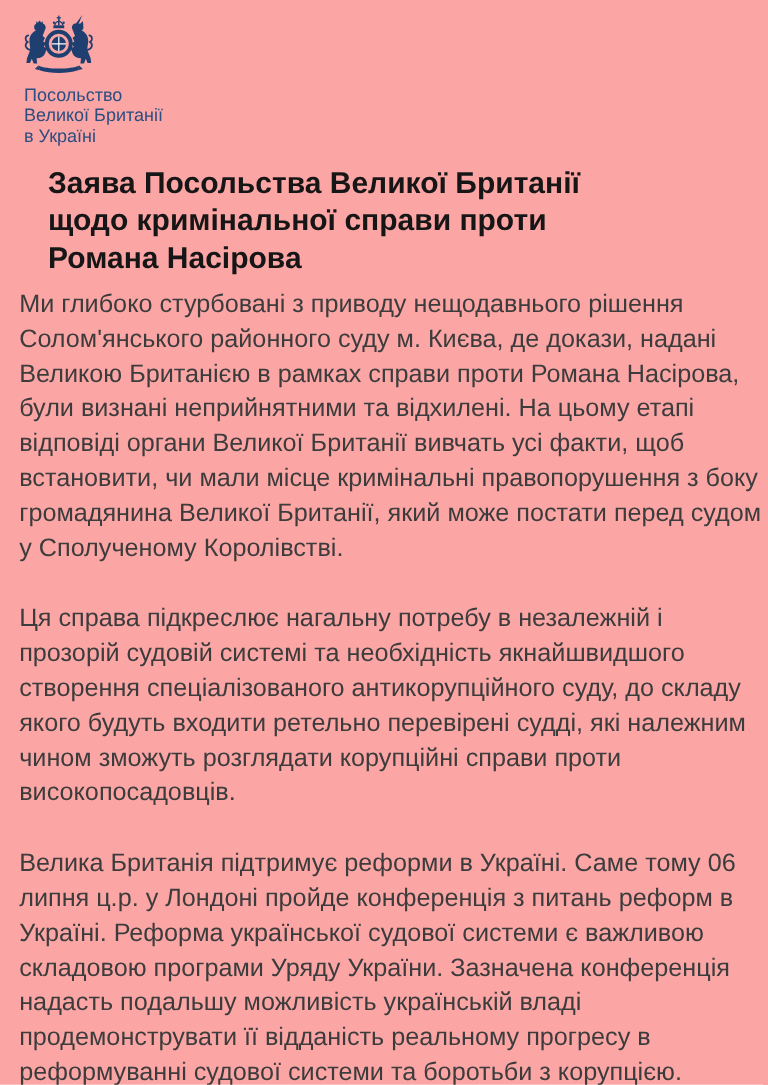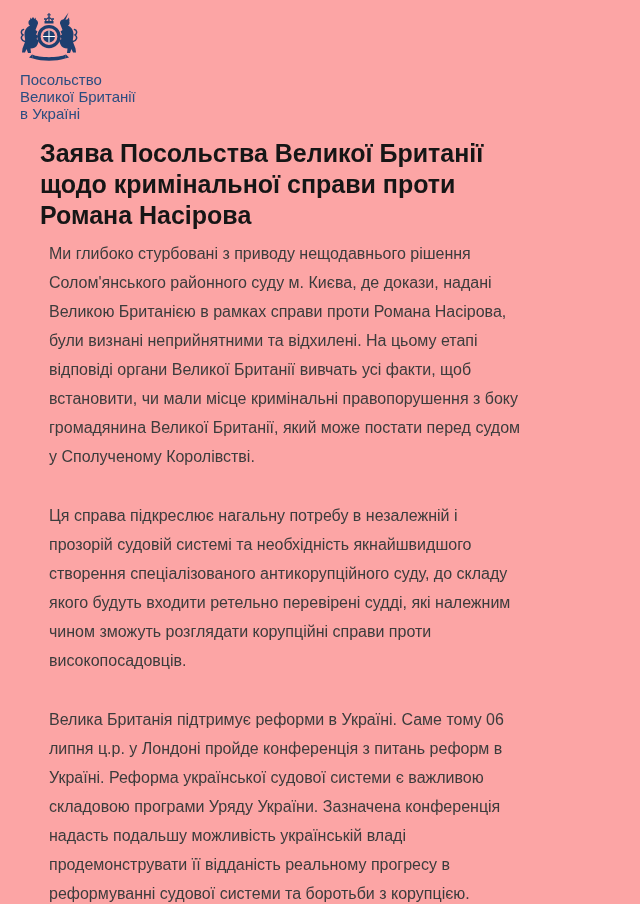--- a/index.html
+++ b/index.html
@@ -28,22 +28,22 @@
     margin: 0 40px;
     font-size: 25px;
     line-height: 31px;
     font-weight: bold;
     text-align: left;
     color: var(--title-color, #161616);
     white-space: pre-line;
   }
   .para {
     margin: 30px 0 0 0;
-    padding: 0 0 0 49px;
-    font-size: 16px;
+    padding: 0 0 0 16px;
+    font-size: 21px;
     line-height: 29px;
     color: var(--body-color, #3c3c3c);
     white-space: pre;
   }
   .para:first-of-type { margin-top: 8px; }
 </style>
 </head>
 <body>
 
 <div class="page">

